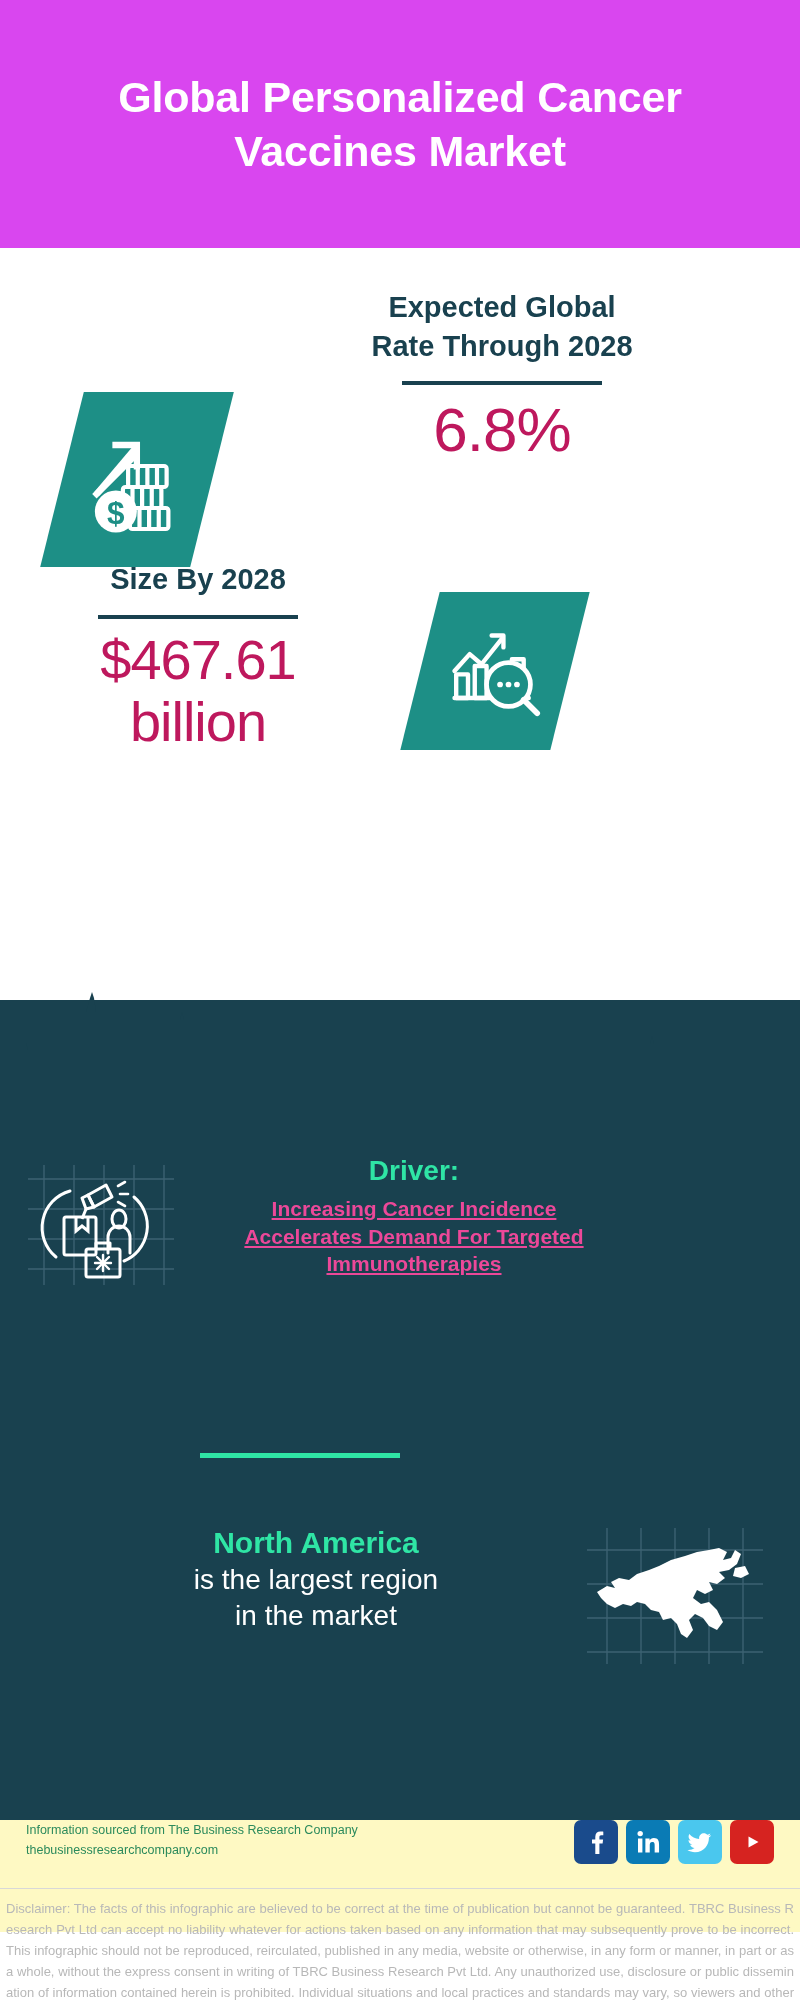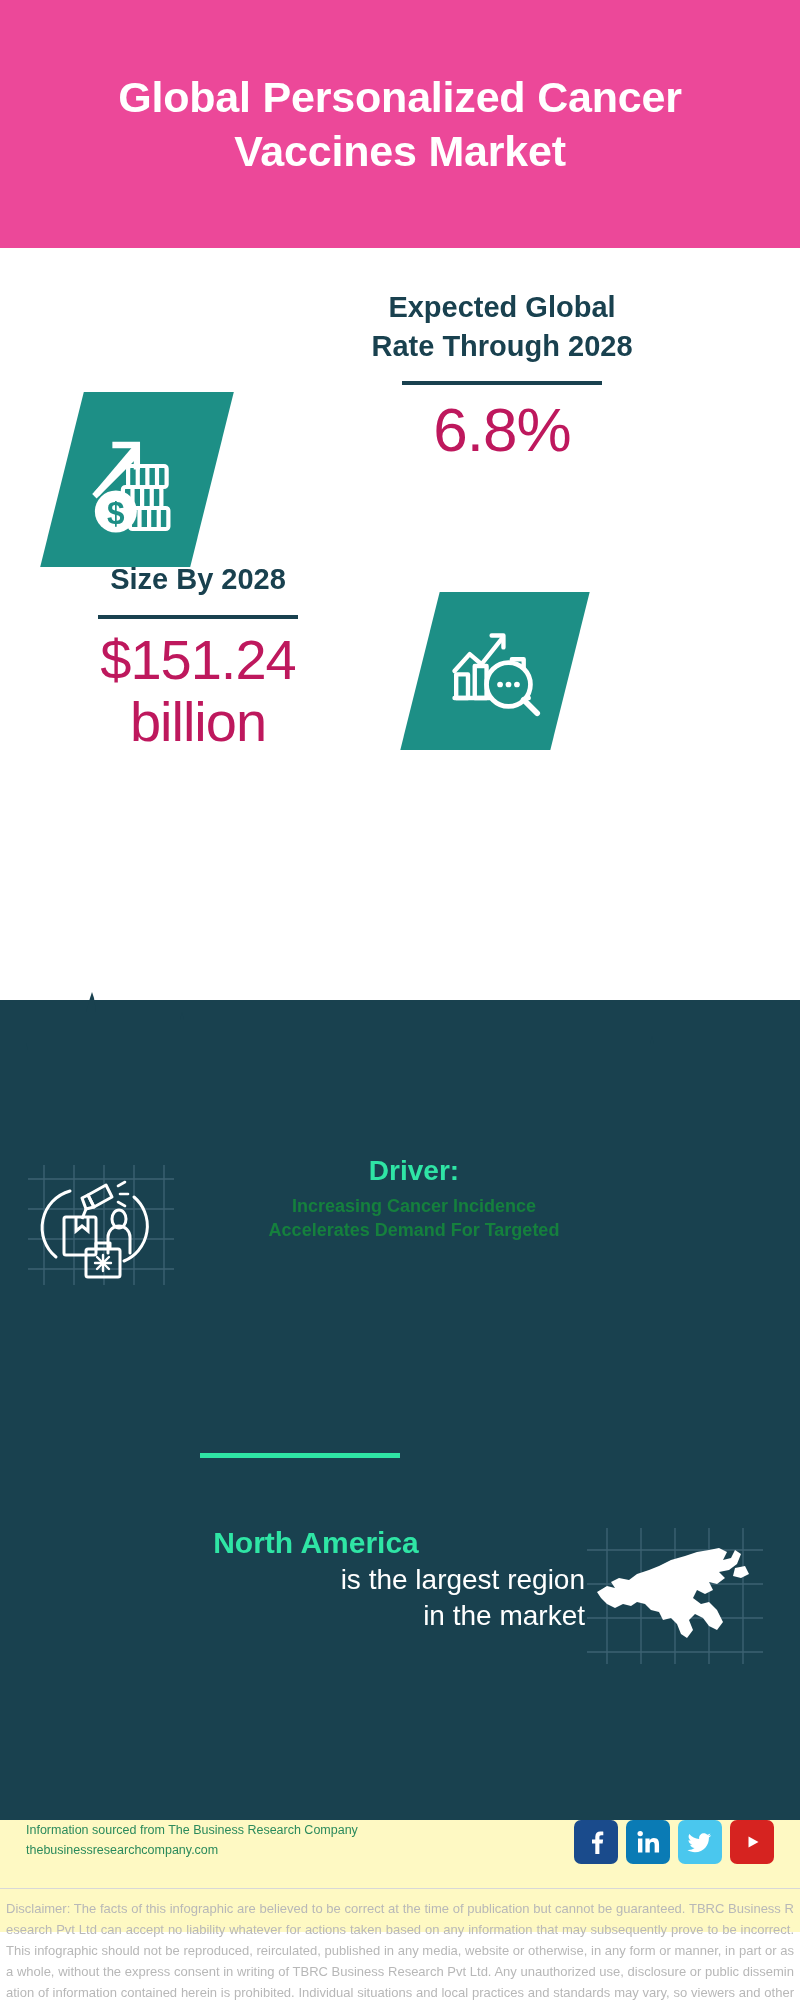--- a/index.html
+++ b/index.html
@@ -8,21 +8,21 @@
     font-family:"Liberation Sans", sans-serif;
     background:#ffffff;
     position:relative;
     overflow:hidden;
   }
   .page { position:relative; width:800px; height:2000px; }
 
   
   .header {
     position:absolute; left:0; top:0; width:800px; height:248px;
-    background:#ec4899;
+    background:#d946ef;
     display:flex; align-items:center; justify-content:center;
   }
   .header-title {
     color:#ffffff;
     font-size:43px;
     font-weight:bold;
     line-height:1.26;
     text-align:center;
     letter-spacing:-0.2px;
     padding:0 24px;
@@ -77,36 +77,36 @@
   .driver-row {
     position:absolute; left:0; top:1155px; width:672px;
     display:flex; align-items:flex-start; padding:0 26px;
   }
   .icon-grid-box { position:relative; width:150px; height:128px; flex:0 0 150px; margin-top:6px;}
   .driver-text { flex:1; text-align:center; padding-left:6px;}
   .driver-head {
     color:#2fe5a5; font-size:28px; font-weight:bold; margin-bottom:8px;
   }
   .driver-body {
-    color:#15803d; font-size:18px; font-weight:bold; line-height:1.32;
+    color:#ec4899; font-size:21px; font-weight:bold; line-height:1.32;text-decoration:underline;
   }
 
   .mid-rule {
     position:absolute; left:200px; top:1453px; width:200px; height:5px;
     background:#2fe5a5;
   }
 
   
   .region-row {
     position:absolute; left:6px; top:1520px; width:800px;
     display:flex; align-items:flex-start; padding:0 41px;
   }
   .region-text { flex:1; text-align:center; padding-top:4px;}
   .region-name { color:#2fe5a5; font-size:30px; font-weight:bold; line-height:1.26;}
-  .region-sub { color:#ffffff; font-size:28px; font-weight:300; line-height:1.3;text-align:right; }
+  .region-sub { color:#ffffff; font-size:28px; font-weight:300; line-height:1.3; }
   .region-map { width:180px; height:140px; flex:0 0 180px; position:relative; margin-top:6px;}
 
   
   .footer {
     position:absolute; left:0; top:1820px; width:800px; height:112px;
     background:#fef9c3;
     display:flex; align-items:flex-start; padding:0 26px;
   }
   .footer-src { flex:1; }
   .footer-line {
@@ -171,21 +171,21 @@
     <div class="stat-block" style="left:262px; top:40px; width:480px;">
       <div class="stat-label">Expected Global</div>
       <div class="stat-label">Rate Through 2028</div>
       <div class="stat-rule" style="width:200px;"></div>
       <div class="stat-value">6.8%</div>
     </div>
 
     <div class="stat-block" style="left:28px; top:312px; width:340px;">
       <div class="stat-label">Size By 2028</div>
       <div class="stat-rule" style="width:200px;"></div>
-      <div class="stat-value small">$151.24</div>
+      <div class="stat-value small">$467.61</div>
       <div class="stat-value small">billion</div>
     </div>
 
     <div class="para" style="left:420px; top:344px; width:150px; height:158px;">
       <svg width="108" height="108" viewBox="0 0 64 64">
         <g stroke="#ffffff" stroke-width="2.6" fill="none" stroke-linecap="round" stroke-linejoin="round">
           <polyline points="8,32 17,22 24,28 36,13"></polyline>
           <polyline points="30,11 37,11 37,18"></polyline>
           <line x1="8" y1="48" x2="52" y2="48"></line>
           <rect x="9" y="34" width="7" height="14"></rect>
@@ -255,20 +255,21 @@
           <line x1="69" y1="102" x2="85" y2="102"></line>
           <line x1="71" y1="96" x2="83" y2="108"></line>
           <line x1="83" y1="96" x2="71" y2="108"></line>
         </g>
       </svg>
     </div>
     <div class="driver-text">
       <div class="driver-head">Driver:</div>
       <div class="driver-body">Increasing Cancer Incidence</div>
       <div class="driver-body">Accelerates Demand For Targeted</div>
+      <div class="driver-body">Immunotherapies</div>
     </div>
   </div>
 
   <div class="mid-rule"></div>
 
   <div class="region-row">
     <div class="region-text">
       <div class="region-name">North America</div>
       <div class="region-sub">is the largest region</div>
       <div class="region-sub">in the market</div>

